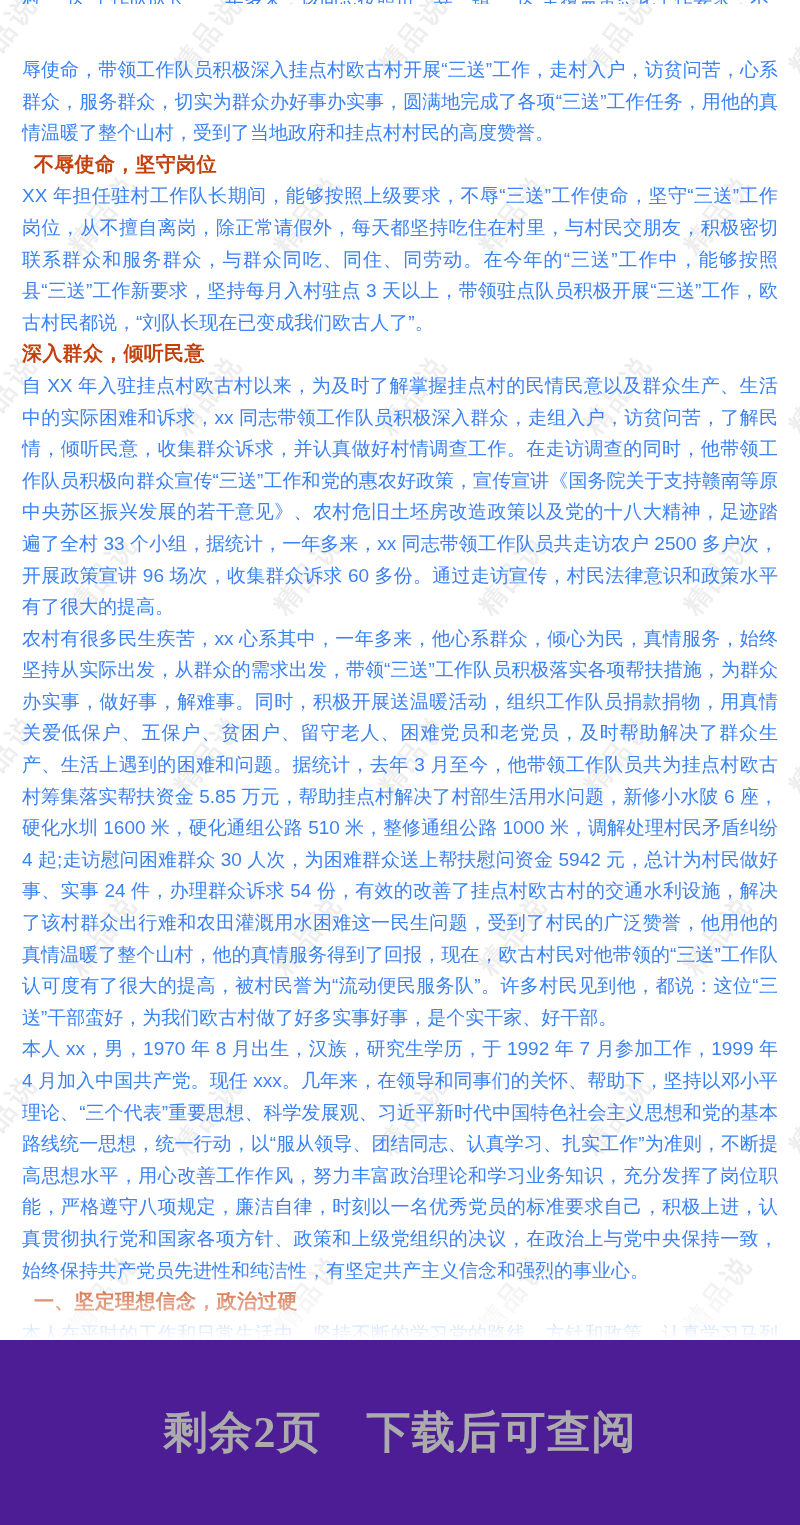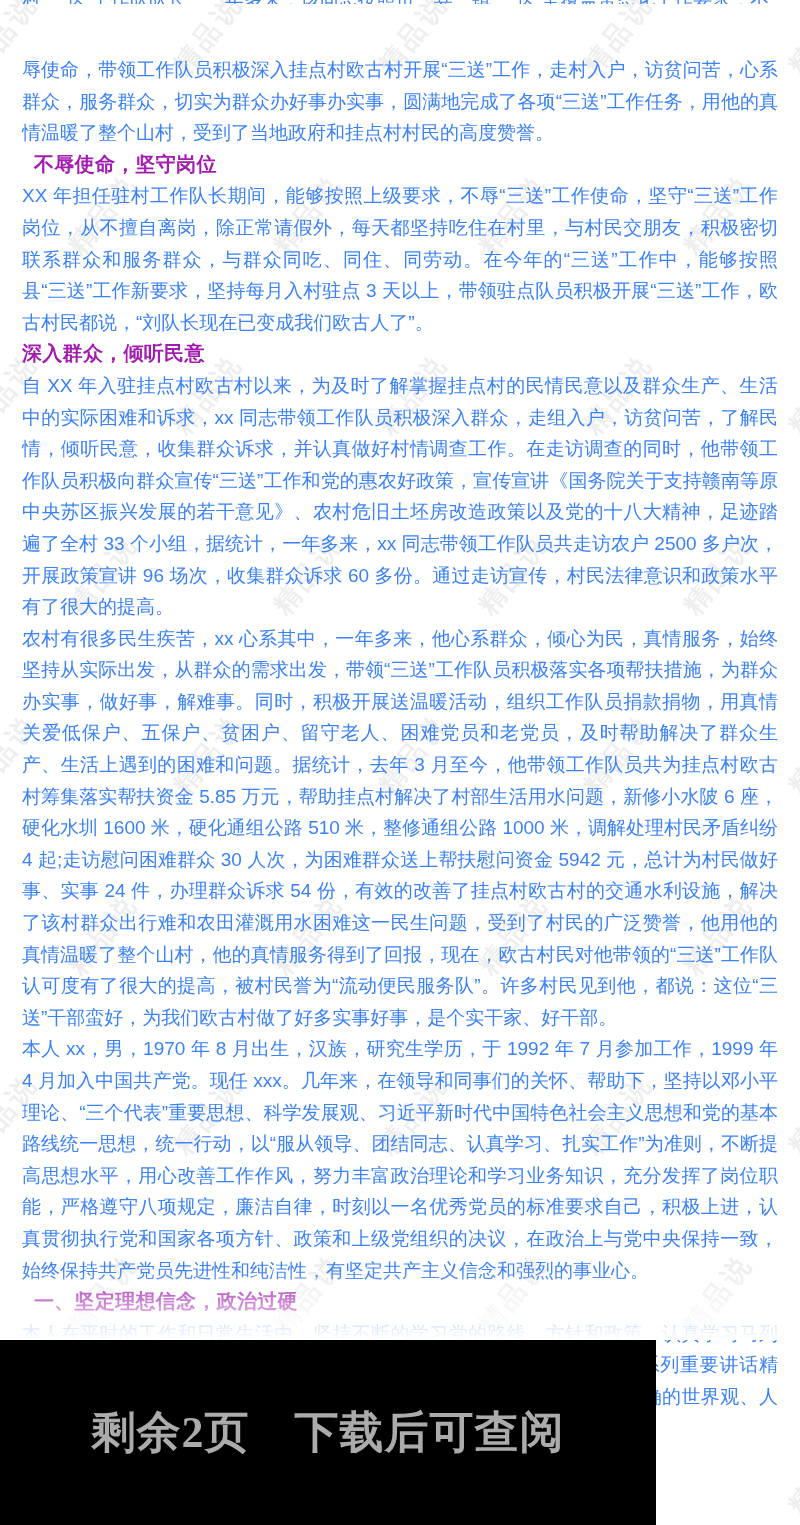--- a/index.html
+++ b/index.html
@@ -57,21 +57,21 @@
     text-align: justify;
     text-justify: inter-character;
     word-break: break-all;
   }
 
   .heading {
     margin: 0;
     font-size: 20px;
     line-height: 31.6px;
     font-weight: bold;
-    color: #a21caf;
+    color: #c2410c;
     text-align: left;
     letter-spacing: 0.3px;
   }
   .heading.indent { padding-left: 12px; }
 
   
   .clip-top {
     position: absolute;
     left: 0;
     top: -16px;
@@ -86,23 +86,23 @@
     width: 800px;
   }
 
   .gap-sm { height: 24px; }
 
   
   .footer-overlay {
     position: absolute;
     left: 0;
     bottom: 0;
-    width: 656px;
+    width: 800px;
     height: 185px;
-    background: #000000;
+    background: #4c1d95;
     z-index: 5;
     display: flex;
     align-items: center;
     justify-content: center;
   }
   .footer-fade {
     position: absolute;
     left: 0;
     bottom: 185px;
     width: 800px;

